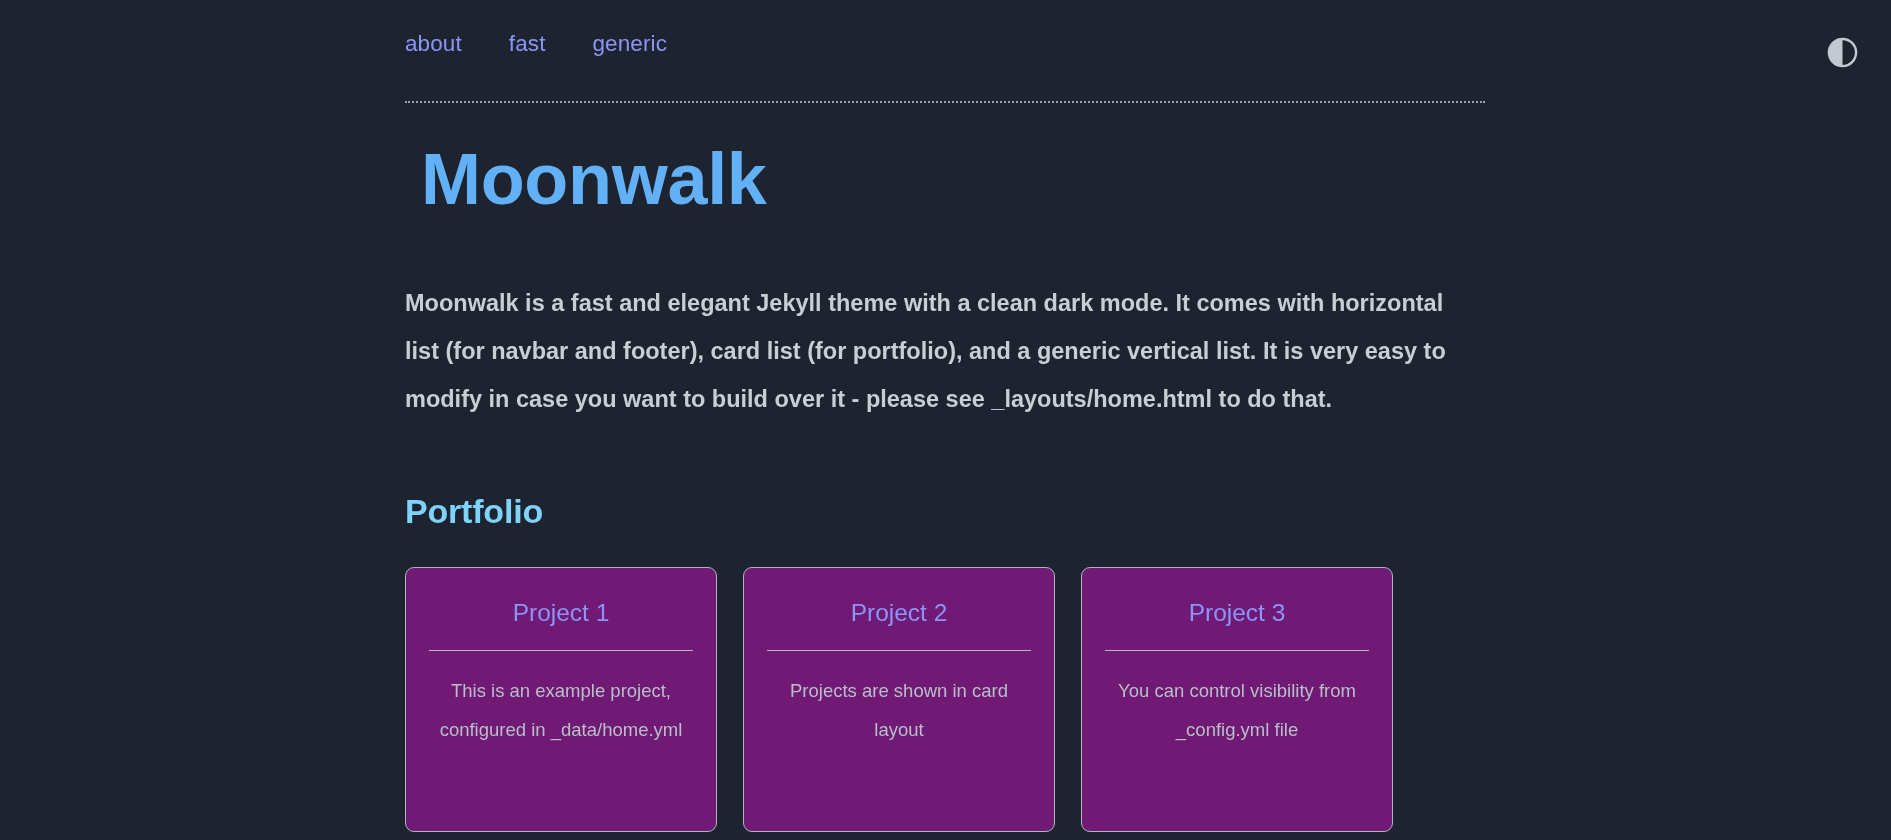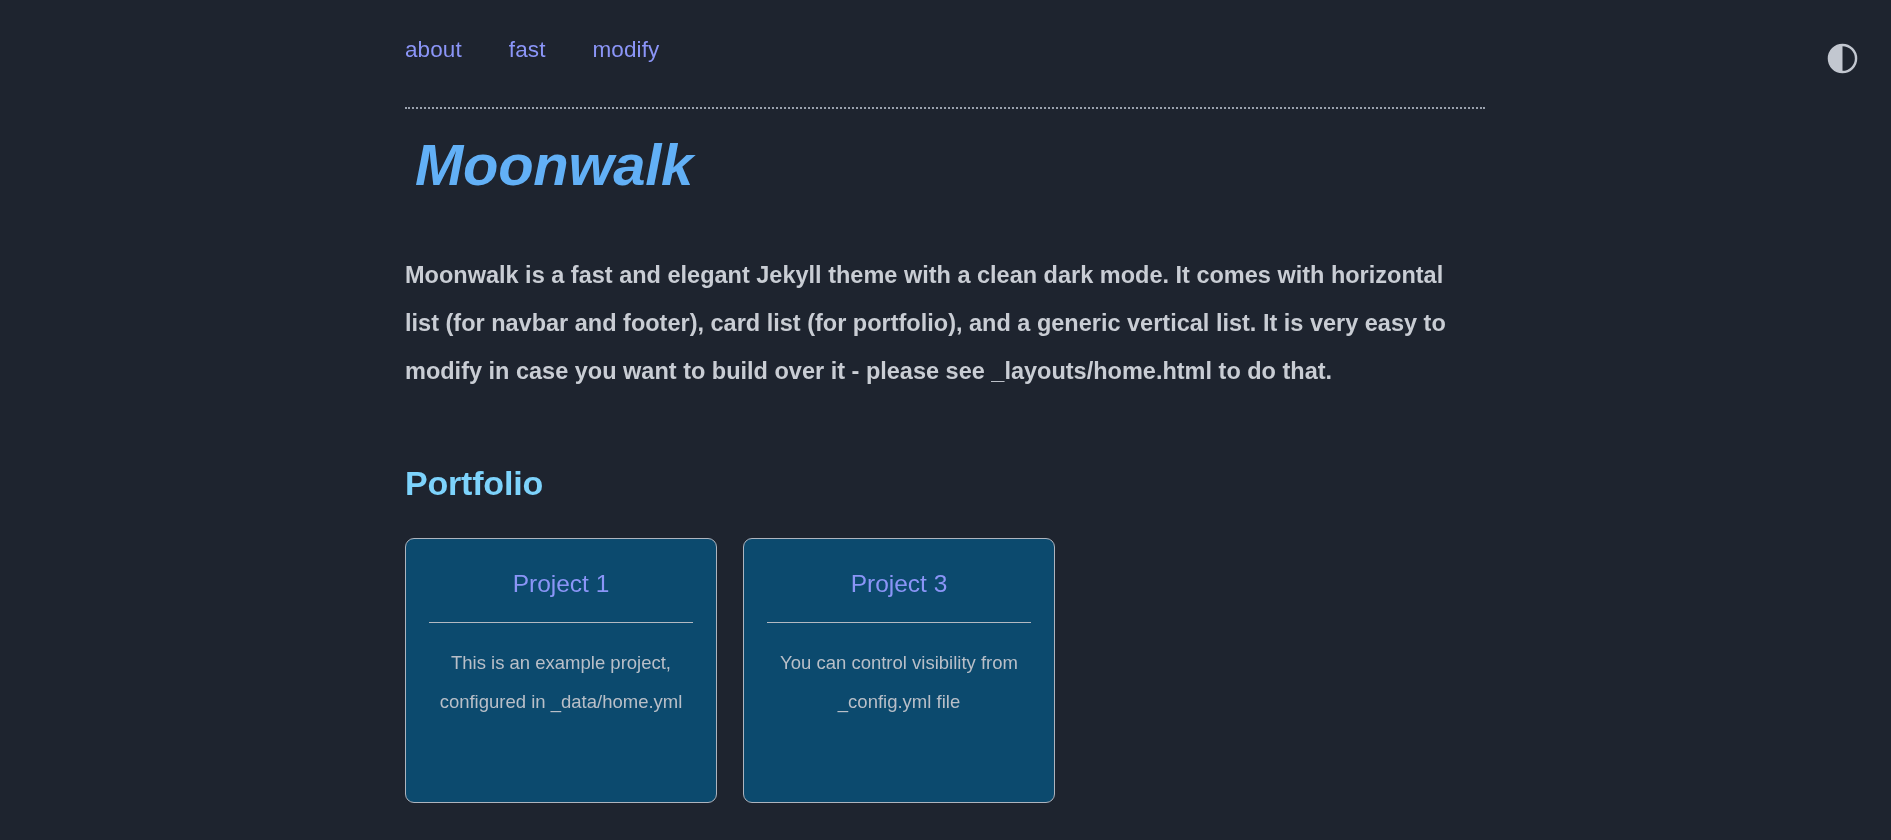--- a/index.html
+++ b/index.html
@@ -21,21 +21,21 @@
   .page {
     position: relative;
     width: 1891px;
     height: 840px;
   }
 
   
   .topbar {
     position: absolute;
     left: 0;
-    top: 14px;
+    top: 8px;
     width: 1891px;
     height: 100px;
   }
 
   .nav {
     position: absolute;
     left: 405px;
     top: 20px;
     display: flex;
     align-items: center;
@@ -78,26 +78,25 @@
   
   .content {
     position: absolute;
     left: 405px;
     top: 122px;
     width: 1090px;
   }
 
   .site-title {
     color: #62b0f6;
-    font-size: 58px;
+    font-size: 72px;
     font-weight: bold;
     line-height: 1.15;
-    margin: 10px;
+    margin: 16px;
     letter-spacing: -0.3px;
-    font-style: italic;
   }
 
   .intro {
     color: #c9cdd4;
     font-size: 23.5px;
     line-height: 48px;
     margin: 0;
     padding-top: 42px;
     max-width: 1065px;
     font-weight: 700;
@@ -116,21 +115,21 @@
   
   .cards {
     display: flex;
     gap: 26px;
     padding-top: 35px;
   }
 
   .card {
     width: 312px;
     min-height: 265px;
-    background: #0c4a6e;
+    background: #701a75;
     border: 1.5px solid #aeb4be;
     border-radius: 9px;
     padding: 30px 22px 26px 22px;
     display: flex;
     flex-direction: column;
     align-items: center;
     cursor: pointer;
   }
 
   .card-title {
@@ -163,21 +162,21 @@
 </head>
 <body>
 
 <div class="page">
 
   <div class="topbar">
 
     <nav class="nav">
       <a class="nav-link" href="#">about</a>
       <a class="nav-link" href="#">fast</a>
-      <a class="nav-link" href="#">modify</a>
+      <a class="nav-link" href="#">generic</a>
     </nav>
 
     <div class="theme-toggle">
       <span>
         <svg width="31" height="31" viewBox="0 0 32 32" aria-hidden="true">
           <circle cx="16" cy="16" r="14" fill="#c2c7d0"></circle>
           <path d="M16 2 A14 14 0 0 1 16 30 Z" fill="#1e242f"></path>
           <circle cx="16" cy="16" r="14" fill="none" stroke="#c2c7d0" stroke-width="2.5"></circle>
         </svg>
       </span>
@@ -195,20 +194,25 @@
     <h2 class="section-title">Portfolio</h2>
 
     <div class="cards">
 
       <div class="card">
         <h3 class="card-title">Project 1</h3>
         <hr class="card-rule">
         <p class="card-desc">This is an example project, configured in _data/home.yml</p>
       </div>
 
+      <div class="card">
+        <h3 class="card-title">Project 2</h3>
+        <hr class="card-rule">
+        <p class="card-desc">Projects are shown in card layout</p>
+      </div>
 
       <div class="card">
         <h3 class="card-title">Project 3</h3>
         <hr class="card-rule">
         <p class="card-desc">You can control visibility from _config.yml file</p>
       </div>
 
     </div>
   </div>
 </div>

